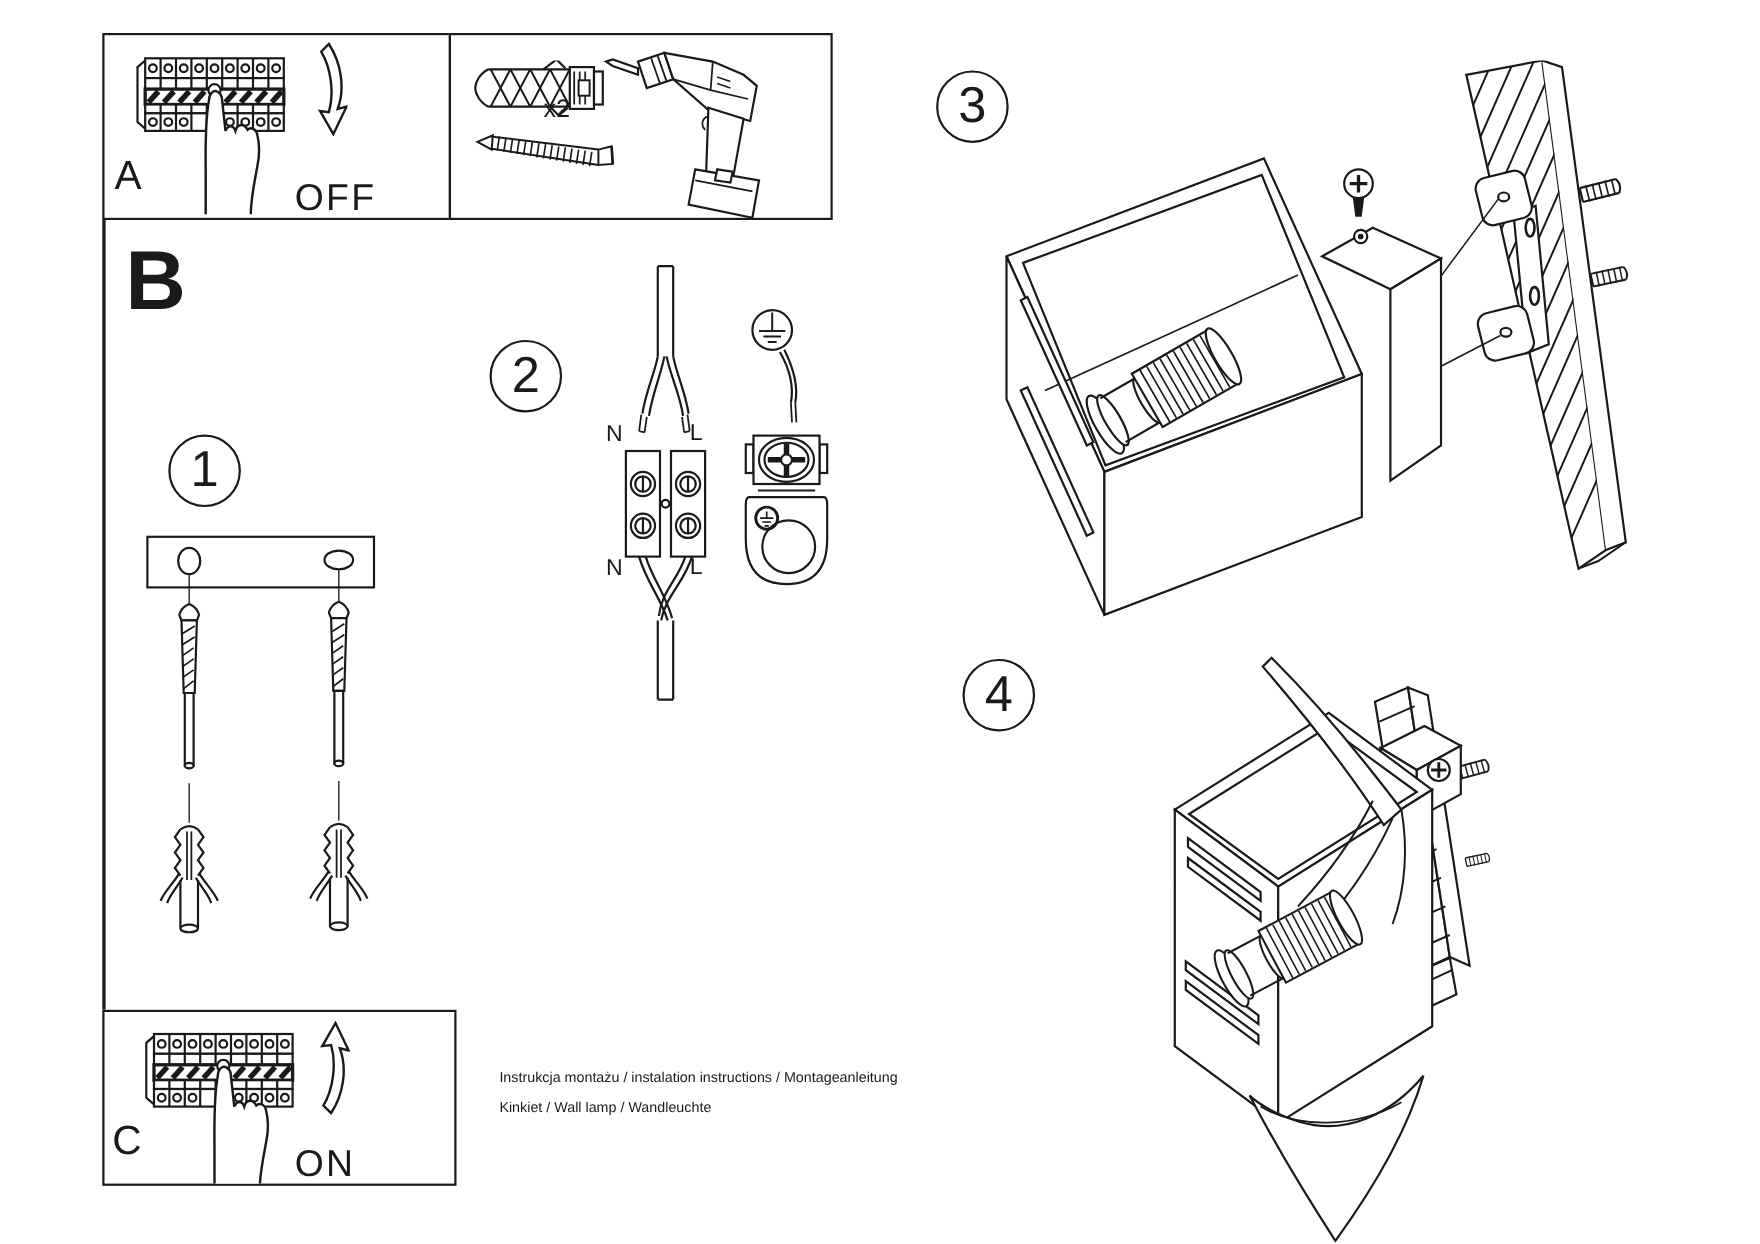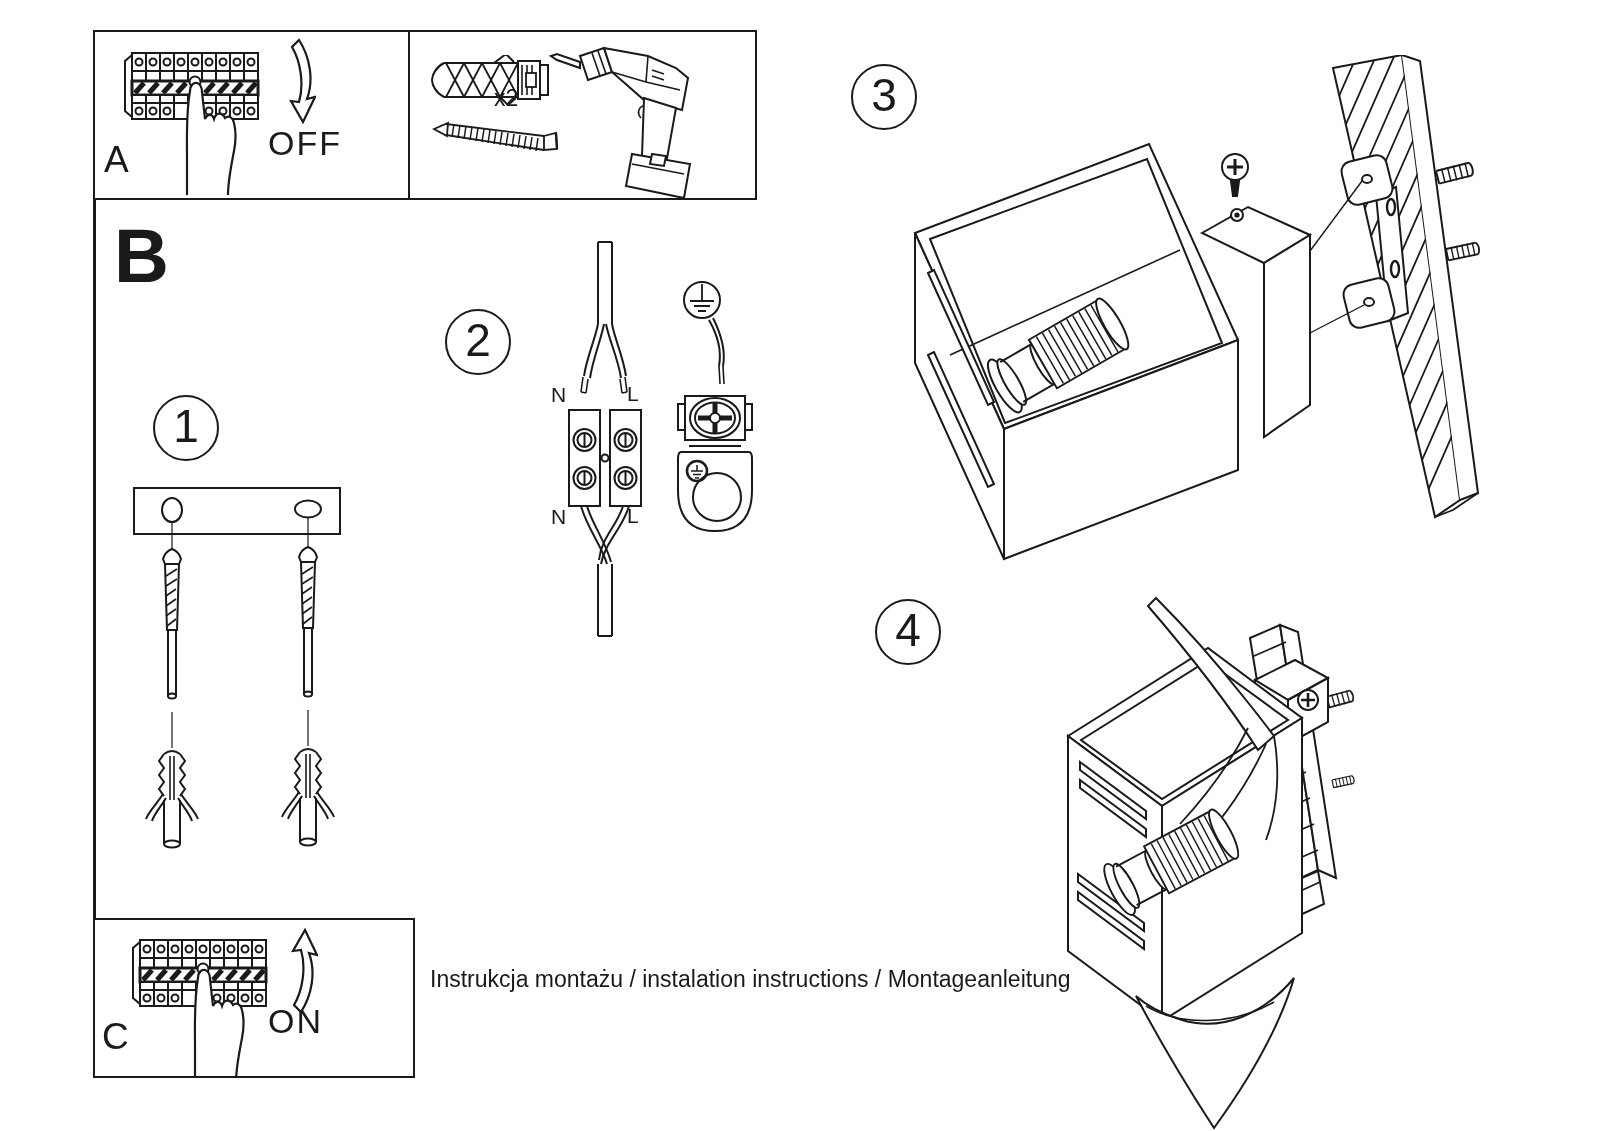--- a/index.html
+++ b/index.html
@@ -3,26 +3,26 @@
 <meta charset="utf-8">
 <style>
   html,body{margin:0;padding:0;background:#e8e8e8;}
   .page{position:relative;width:1600px;height:1131px;background:#ffffff;
         font-family:"Liberation Sans",sans-serif;color:#1a1a1a;overflow:hidden;margin:0 auto;}
   .box{position:absolute;border:2.5px solid #1a1a1a;box-sizing:border-box;background:#fff;}
   .vline{position:absolute;width:2.5px;background:#1a1a1a;}
   .lbl{position:absolute;line-height:1;white-space:nowrap;}
   .big-letter{font-size:76px;font-weight:700;}
   .corner-letter{font-size:37px;font-weight:400;}
-  .state{font-size:34px;font-weight:400;letter-spacing:2px;}
+  .state{font-size:34px;font-weight:400;letter-spacing:2px;margin-top:37px;}
   .qty{font-size:23px;}
   .wire-lbl{font-size:21px;}
   .circ{position:absolute;width:66px;height:66px;border:2.5px solid #1a1a1a;border-radius:50%;
         box-sizing:border-box;text-align:center;line-height:59px;font-size:46px;background:#fff;}
-  .footer-line{position:absolute;font-size:23px;line-height:27px;white-space:nowrap;}
+  .footer-line{position:absolute;font-size:13px;line-height:27px;white-space:nowrap;margin-left:24px;}
   svg{position:absolute;overflow:hidden;}
   svg *{vector-effect:none;}
 </style>
 </head>
 <body>
 
 <div class="page">
 
   <svg width="0" height="0" aria-hidden="true">
     <defs>
@@ -315,14 +315,15 @@
   <svg style="left:126px;top:932px;" width="160" height="144" viewBox="0 0 160 144">
     <use href="#sym-breaker"></use>
   </svg>
   <svg style="left:278px;top:928px;" width="40" height="86" viewBox="0 0 40 86">
     <path d="M23,84 C34,67 38,44 31,25 L39,27 L27,2 L15,23 L23,22 C28,39 25,62 16,77 Z" fill="#fff" stroke="#1a1a1a" stroke-width="2.2"></path>
   </svg>
   <span class="lbl corner-letter" style="left:102px;top:1018px;">C</span>
   <span class="lbl state" style="left:268px;top:1004px;text-align:right;">ON</span>
 
   <span class="footer-line" style="left:430px;top:966px;">Instrukcja montażu / instalation instructions / Montageanleitung</span>
+  <span class="footer-line" style="left:430px;top:993px;">Kinkiet / Wall lamp / Wandleuchte</span>
 
 </div>
 
 </body></html>

